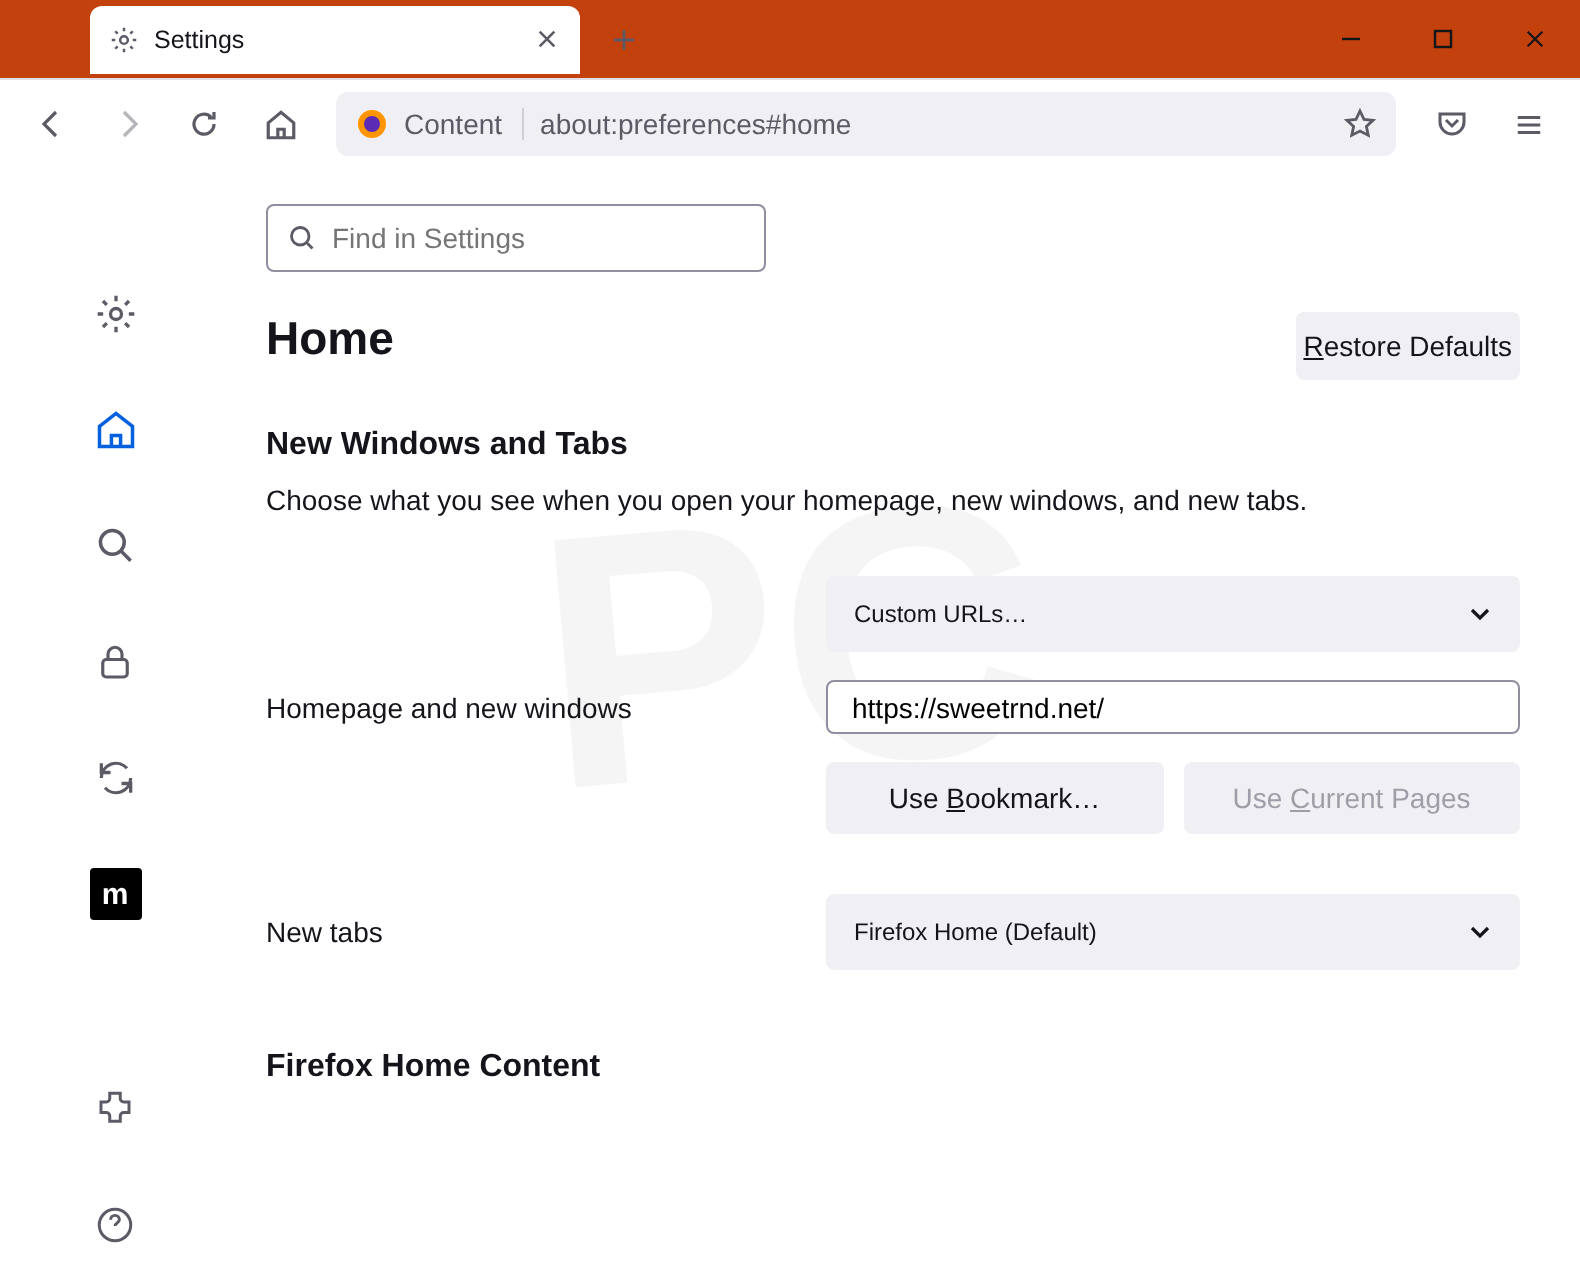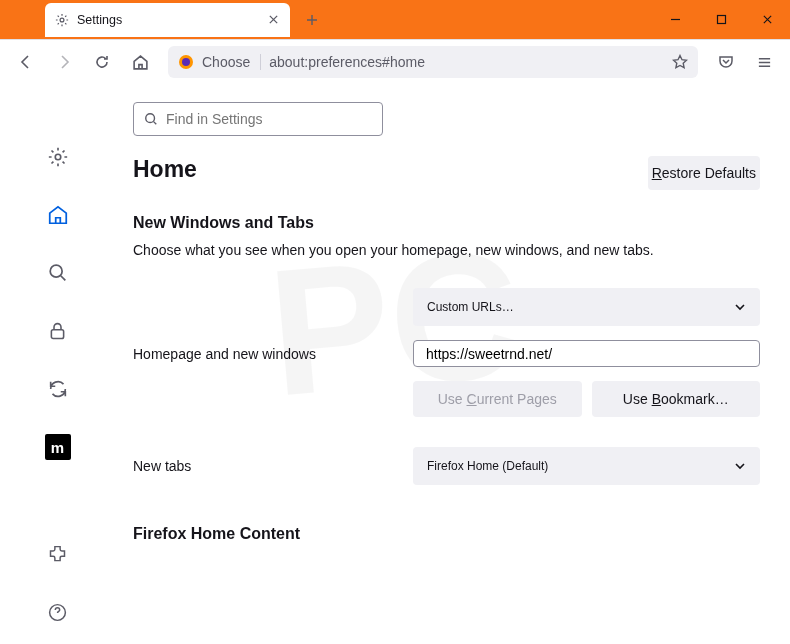--- a/index.html
+++ b/index.html
@@ -6,21 +6,21 @@
 body { background: #fff; width: 790px; height: 644px; overflow: hidden; position: relative; }
 
 .watermark {
   position: absolute; top: 0; left: 0; right: 0; bottom: 0;
   display: flex; align-items: center; justify-content: center;
   pointer-events: none; z-index: 1; opacity: 0.06;
   font-size: 180px; font-weight: bold; color: #666;
   transform: rotate(-5deg);
 }
 
-.titlebar { height: 40px; display: flex; align-items: center; background: #f97316; border-bottom: 1px solid #e0e0e6; position: relative; z-index: 2; }
+.titlebar { height: 40px; display: flex; align-items: center; background: #c2410c; border-bottom: 1px solid #e0e0e6; position: relative; z-index: 2; }
 .tab { margin-left: 45px; height: 34px; width: 245px; background: #fff; border-radius: 6px 6px 0 0; display: flex; align-items: center; padding: 0 10px; gap: 8px; }
 .tab-title { font-size: 12.5px; color: #15141a; flex: 1; }
 .tab-close { width: 14px; height: 14px; display: flex; align-items: center; justify-content: center; cursor: pointer; }
 .addtab { width: 28px; height: 28px; display: flex; align-items: center; justify-content: center; margin-left: 8px; cursor: pointer; }
 .winctrl { margin-left: auto; display: flex; }
 .winbtn { width: 46px; height: 40px; display: flex; align-items: center; justify-content: center; cursor: pointer; }
 
 .toolbar { height: 44px; display: flex; align-items: center; padding: 0 10px; gap: 6px; position: relative; z-index: 2; }
 .navbtn { width: 32px; height: 32px; display: flex; align-items: center; justify-content: center; border-radius: 4px; cursor: pointer; }
 .urlbar { flex: 1; height: 32px; background: #f0f0f4; border-radius: 6px; display: flex; align-items: center; padding: 0 10px; gap: 8px; margin: 0 6px; }
@@ -123,21 +123,21 @@
         <path d="M2 7l6-5 6 5v7H2z M6.5 14v-4h3v4"></path>
       </svg>
   </div>
   <div class="urlbar">
     <span>
       <svg width="16" height="16" viewBox="0 0 16 16">
           <circle cx="8" cy="8" r="7" fill="#ff9500"></circle>
           <circle cx="8" cy="8" r="4" fill="#5b2bb5"></circle>
         </svg>
     </span>
-    <span class="urlbar-brand">Choose</span>
+    <span class="urlbar-brand">Content</span>
     <span class="urlbar-text">about:preferences#home</span>
     <span>
       <svg width="16" height="16" viewBox="0 0 16 16" fill="none" stroke="#5b5b66" stroke-width="1.4">
           <path d="M8 1.5l2 4.2 4.5.5-3.3 3 .9 4.4L8 11.5l-4.1 2.1.9-4.4-3.3-3 4.5-.5z"></path>
         </svg>
     </span>
   </div>
   <div class="iconbtn">
     <svg width="16" height="16" viewBox="0 0 16 16" fill="none" stroke="#5b5b66" stroke-width="1.5">
         <path d="M2 3h12v4a6 6 0 0 1-12 0z M5 6l3 3 3-3"></path>
@@ -229,22 +229,22 @@
     </div>
 
     <div class="form-row">
       <div class="form-label">Homepage and new windows</div>
       <div class="form-widget">
         <input class="text-input" value="https://sweetrnd.net/" style="">
       </div>
     </div>
 
     <div class="btn-row">
+      <button class="btn">Use <u>B</u>ookmark…</button>
       <button class="btn disabled">Use <u>C</u>urrent Pages</button>
-      <button class="btn">Use <u>B</u>ookmark…</button>
     </div>
 
     <div class="form-row" style="margin-bottom:40px">
       <div class="form-label">New tabs</div>
       <div class="form-widget">
         <div class="dropdown">
           <span>Firefox Home (Default)</span>
           <svg width="12" height="12" viewBox="0 0 12 12" fill="none" stroke="#15141a" stroke-width="1.6">
               <path d="M2 4l4 4 4-4"></path>
             </svg>

